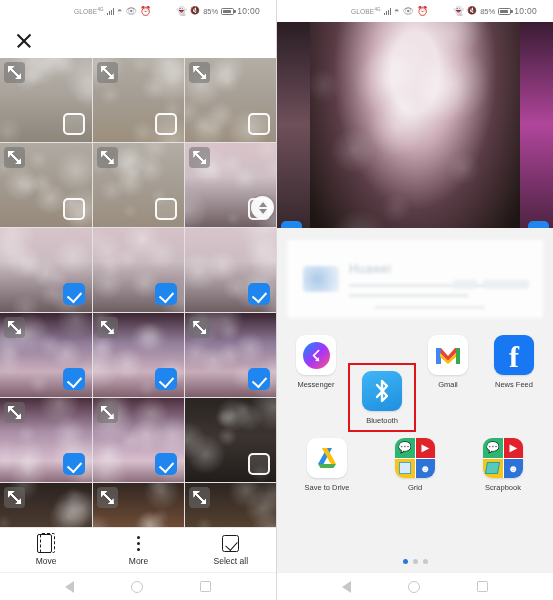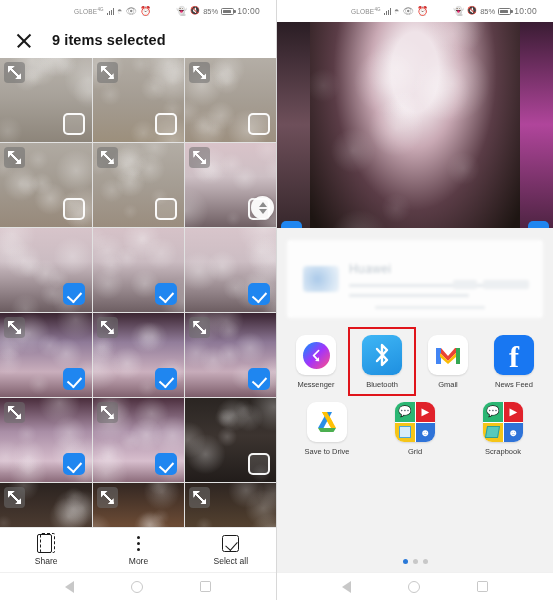--- a/index.html
+++ b/index.html
@@ -115,21 +115,21 @@
   .card-t{position:absolute;left:62px;top:22px;font-size:12px;color:#b9c3cc;letter-spacing:.4px;}
   .card-l{position:absolute;left:62px;height:3px;background:#e4e8ec;border-radius:2px;}
   .card-l.a{top:44px;width:150px}.card-l.b{top:54px;width:120px}
   .card-l.c{top:66px;left:88px;width:110px;background:#e8ecef}
   .card-btn{position:absolute;right:14px;top:40px;width:46px;height:9px;background:#eceff2;border-radius:2px;}
   .card-btn2{position:absolute;right:66px;top:40px;width:24px;height:9px;background:#eceff2;border-radius:2px;}
 
   .apps{padding:10px 6px 0;}
   .approw{display:flex;}
   .app{flex:1;display:flex;flex-direction:column;align-items:center;gap:5px;padding:7px 0 6px;cursor:pointer;}
-  .app.hl{outline:2.5px solid #e0141b;outline-offset:-1px;}
+  .app.hl{outline:2.5px solid #e0141b;outline-offset:-1px;margin-top:36px;}
   .app .nm{font-size:7.5px;color:#3a3a3a;text-align:center;}
   .appicon{width:40px;height:40px;border-radius:9px;position:relative;overflow:hidden;
            box-shadow:0 1px 2px rgba(0,0,0,.12);background:#fff;}
 
   .dots{position:absolute;left:0;right:0;bottom:8px;display:flex;justify-content:center;gap:5px;}
   .dots i{width:5px;height:5px;border-radius:50%;background:#c8c8c8;display:block;}
   .dots i.on{background:#2a79d8;}
 
   
   .navbar{position:absolute;left:0;bottom:0;width:100%;height:28px;background:#fff;
@@ -165,21 +165,20 @@
         <span class="batt-pct">85%</span>
         <span class="battery">
             <span></span>
           </span>
         <span class="clock">10:00</span>
       </div>
     </div>
 
     <div class="appbar">
       <div class="close-x"></div>
-      <div class="appbar-title">9 items selected</div>
     </div>
 
     <div class="grid" id="photo-grid">
         <div class="cell">
           <div class="ph" style="background: linear-gradient(rgb(183, 178, 171) 0%, rgb(168, 162, 154) 45%, rgb(141, 133, 122) 100%); background-blend-mode: normal;">
             <div style="position: absolute; inset: 0px; background-image: radial-gradient(circle at 71.9% 9.6%, rgba(255, 255, 255, 0.14) 0px, transparent 11.1%), radial-gradient(circle at 57.8% 0.9%, rgba(255, 255, 255, 0.24) 0px, transparent 18.4%), radial-gradient(circle at 96.2% 25.4%, rgba(255, 255, 255, 0.3) 0px, transparent 22.6%), radial-gradient(circle at 28.8% 24.6%, rgba(255, 255, 255, 0.19) 0px, transparent 14.3%), radial-gradient(circle at 97.2% 40.2%, rgba(255, 255, 255, 0.21) 0px, transparent 16.2%), radial-gradient(circle at 43.3% 13.9%, rgba(255, 255, 255, 0.25) 0px, transparent 19%), radial-gradient(circle at 8.5% 87.4%, rgba(255, 255, 255, 0.17) 0px, transparent 13.2%), radial-gradient(circle at 34.7% 2.4%, rgba(255, 255, 255, 0.29) 0px, transparent 21.7%), radial-gradient(circle at 63.3% 0.4%, rgba(255, 255, 255, 0.25) 0px, transparent 19%), radial-gradient(circle at 36.2% 23.2%, rgba(255, 255, 255, 0.15) 0px, transparent 11.8%);"></div>
           </div>
           <div class="exp">
             <i></i>
           </div>
@@ -331,21 +330,21 @@
     <div class="scroller">
       <span class="ar up"></span>
       <span class="ar dn"></span>
     </div>
 
     <div class="actionbar" id="actionbar">
         <div class="act">
           <span class="gi">
             <span class="g-move" style="position:absolute;left:0;top:0;"></span>
           </span>
-          <span class="lbl">Share</span>
+          <span class="lbl">Move</span>
         </div>
         <div class="act">
           <span class="gi g-more">
             <i></i>
             <i></i>
             <i></i>
           </span>
           <span class="lbl">More</span>
         </div>
         <div class="act">

